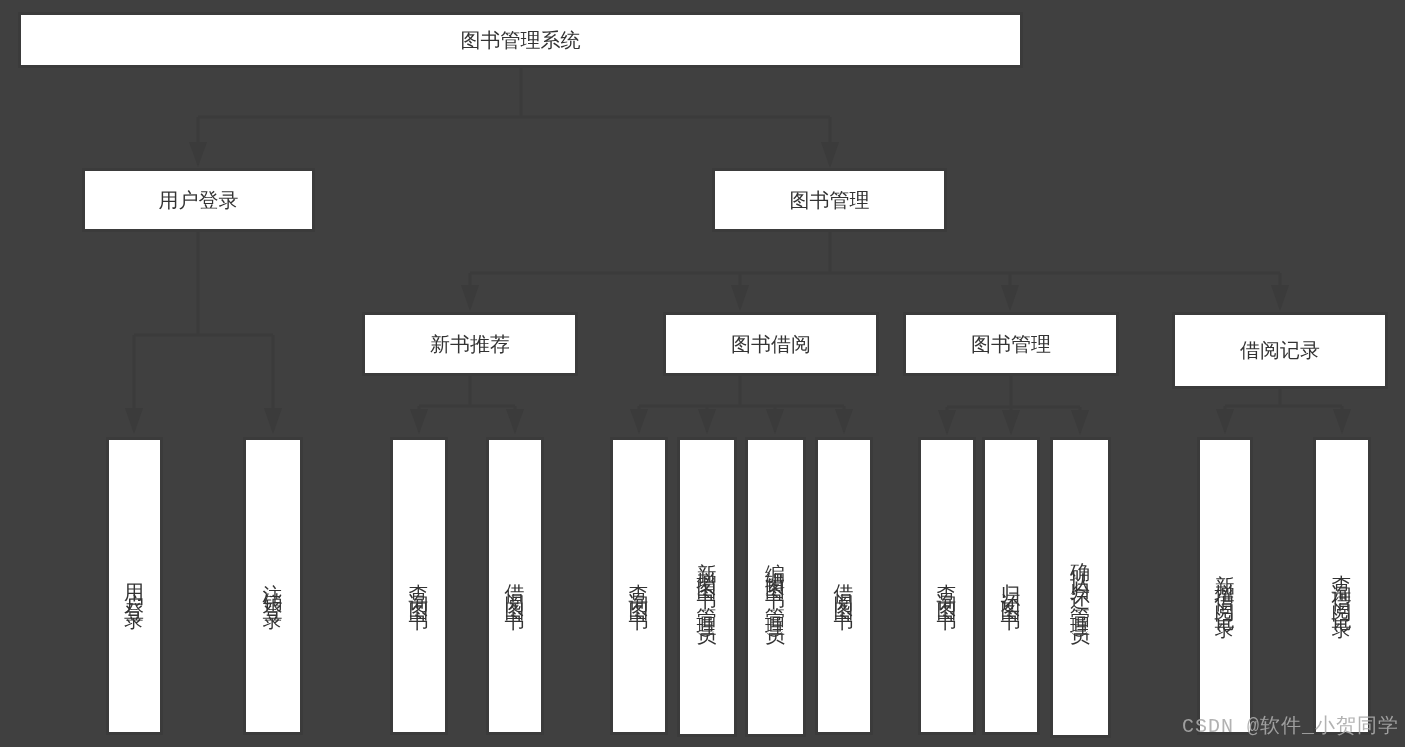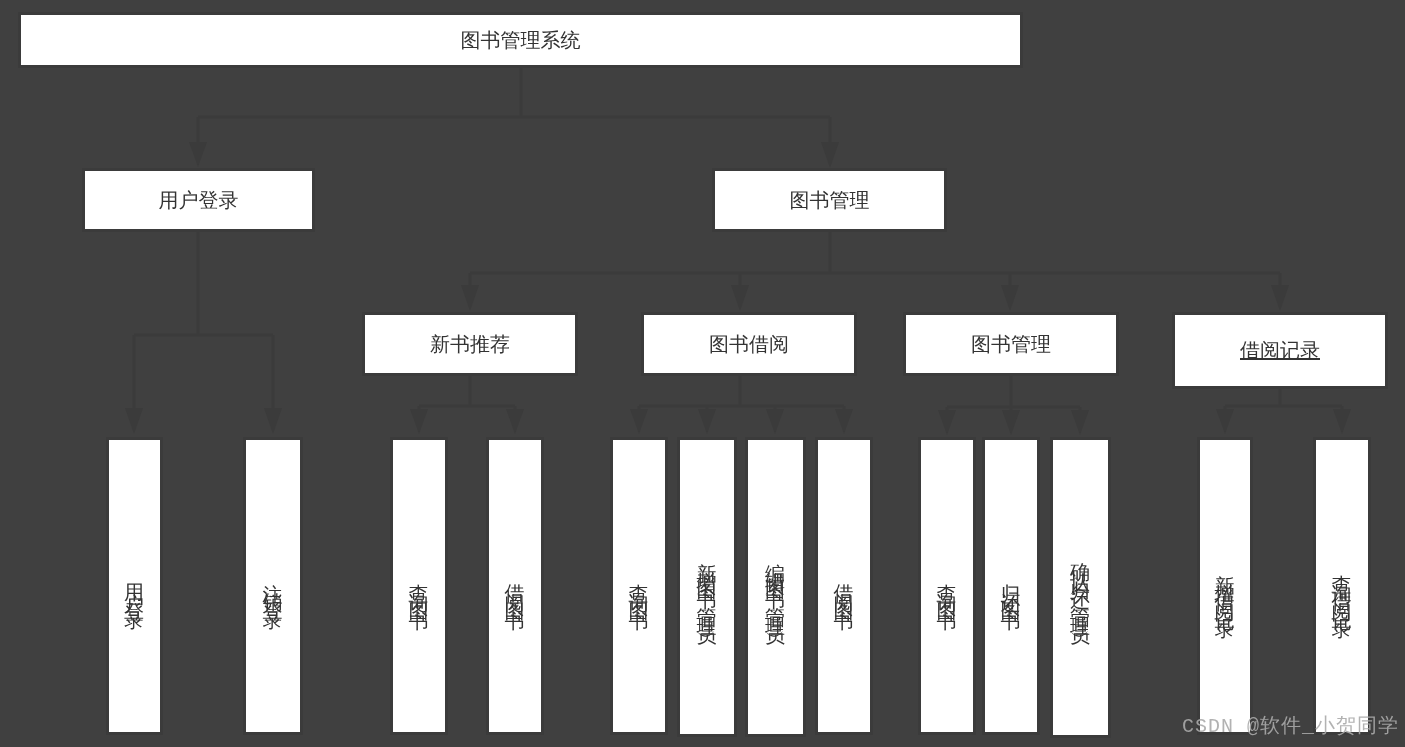--- a/index.html
+++ b/index.html
@@ -74,27 +74,27 @@
   <div class="box" style="left:82px;top:168px;width:233px;height:64px;">
     <span>用户登录</span>
   </div>
   <div class="box" style="left:712px;top:168px;width:235px;height:64px;">
     <span>图书管理</span>
   </div>
 
   <div class="box" style="left:362px;top:312px;width:216px;height:64px;">
     <span>新书推荐</span>
   </div>
-  <div class="box" style="left:641px;top:312px;width:216px;height:64px;">
+  <div class="box" style="left:663px;top:312px;width:216px;height:64px;">
     <span>图书借阅</span>
   </div>
   <div class="box" style="left:903px;top:312px;width:216px;height:64px;">
     <span>图书管理</span>
   </div>
-  <div class="box" style="left:1172px;top:312px;width:216px;height:77px;text-decoration:underline;">
+  <div class="box" style="left:1172px;top:312px;width:216px;height:77px;">
     <span>借阅记录</span>
   </div>
 
   <div class="leaf" style="left:106px;top:437px;width:57px;height:298px;">
     <span>用户登录</span>
   </div>
   <div class="leaf" style="left:243px;top:437px;width:60px;height:298px;">
     <span>注销登录</span>
   </div>
 

